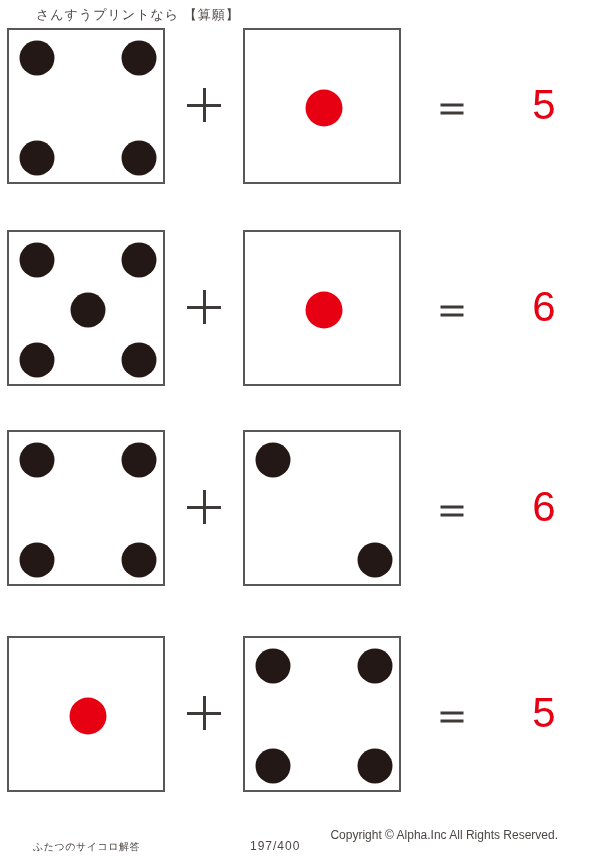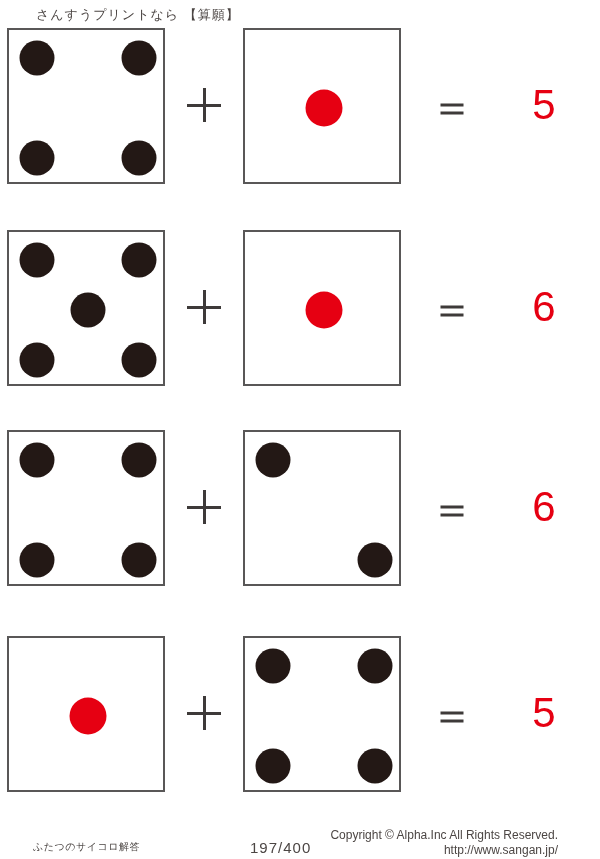--- a/index.html
+++ b/index.html
@@ -41,21 +41,21 @@
     font-size:42px;color:var(--answer-red);
     font-family:"Liberation Sans","DejaVu Sans",sans-serif;
     line-height:1;white-space:nowrap;
   }
   .footer-title{
     position:absolute;left:33px;top:840px;
     font-size:10px;letter-spacing:0.5px;color:var(--text);white-space:nowrap;
   }
   .footer-page{
     position:absolute;left:250px;top:839px;
-    font-size:15px;letter-spacing:1px;color:var(--text);white-space:nowrap;
+    font-size:12px;letter-spacing:1px;color:var(--text);white-space:nowrap;
   }
   .footer-right{
     position:absolute;right:42px;top:828px;
     text-align:right;font-size:12px;line-height:15px;color:var(--text);white-space:nowrap;
   }
 </style>
 </head>
 <body>
 
 <div id="page">
@@ -117,15 +117,14 @@
           <div class="pip black" style="left: 130px; top: 128px;"></div>
         </div>
         <div class="equals" style="left: 452px; top: 81px;"></div>
         <div class="answer" style="left: 544px; top: 78px;">5</div>
       </div>
     </div>
   <div class="footer-title">ふたつのサイコロ解答</div>
   <div class="footer-page">197/400</div>
   <div class="footer-right">
     <div>Copyright ©  Alpha.Inc All Rights Reserved.</div>
-    <div>http://www.sangan.jp/</div>
   </div>
 </div>
 
 </body></html>

